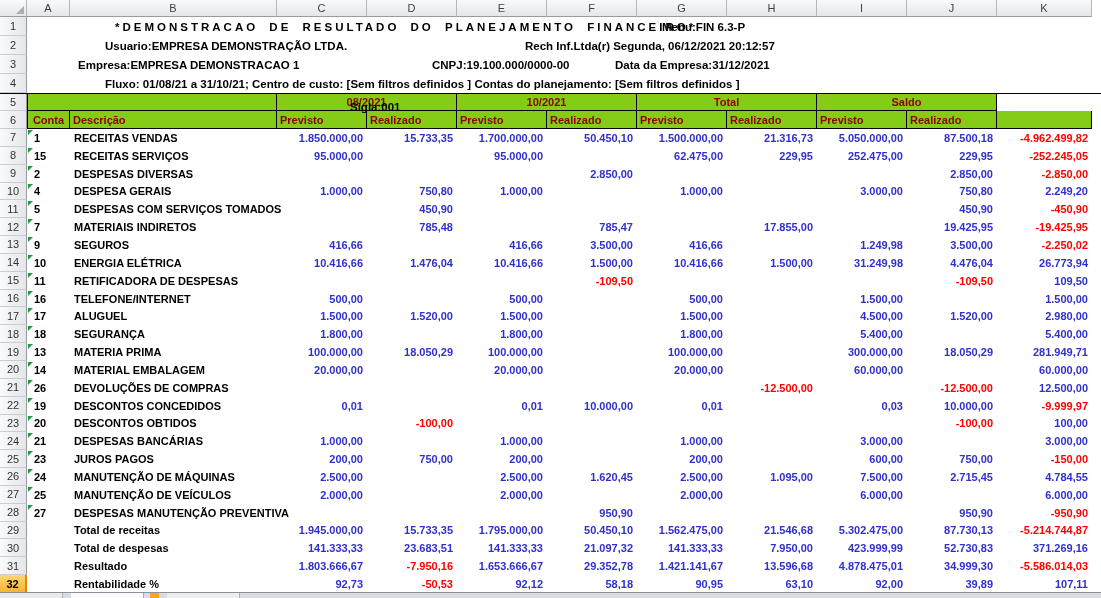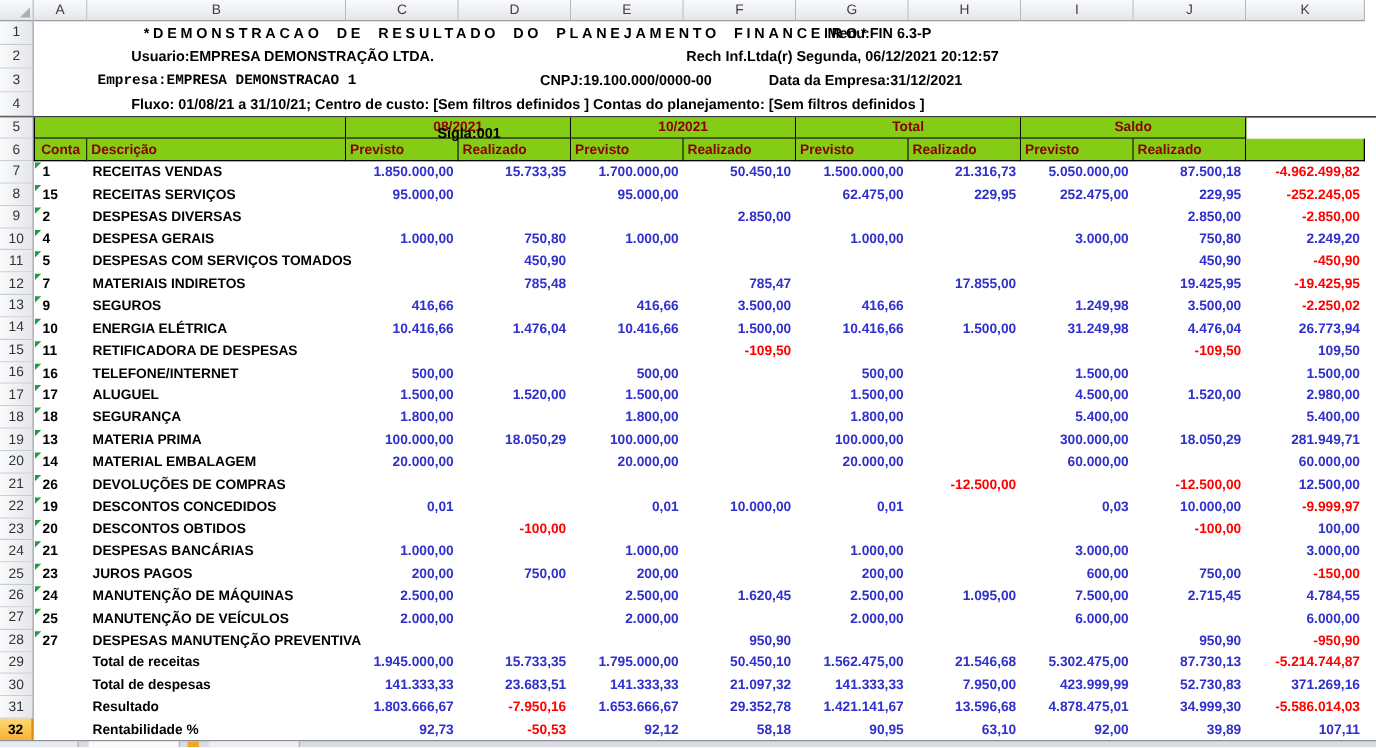--- a/index.html
+++ b/index.html
@@ -31,22 +31,22 @@
     border-right:2px solid #D98B0B;border-bottom:1px solid #D98B0B;
     color:#000;font-weight:700;
   }
   
   .info-row{height:19px;}
   .info-cell{grid-column:2 / span 10;position:relative;font-weight:700;font-size:11.5px;color:#000;}
   .info-cell span{position:absolute;top:50%;transform:translateY(-50%);white-space:nowrap;}
   .pos-title{left:88px;letter-spacing:3px;word-spacing:5px;}
   .pos-menu{left:635px;}
   .pos-usuario{left:78px;}
-  .pos-rech{left:478px;padding-left:44px;}
-  .pos-empresa{left:51px;font-family:Liberation Mono, monospace;}
+  .pos-rech{left:454px;padding-left:44px;}
+  .pos-empresa{left:51px;}
   .pos-sigla{left:323px;margin-top:42px;}
   .pos-cnpj{left:405px;}
   .pos-dataemp{left:588px;}
   .pos-fluxo{left:78px;}
   
   .band5{grid-template-columns:27px 250px 180px 180px 180px 180px 95px;height:18px;border-top:1px solid #000;}
   .band6{height:18px;}
   .hcell{
     background:#84cc16;border-right:1px solid #000;border-bottom:1px solid #000;
     color:#8B0000;font-weight:700;font-size:11px;

